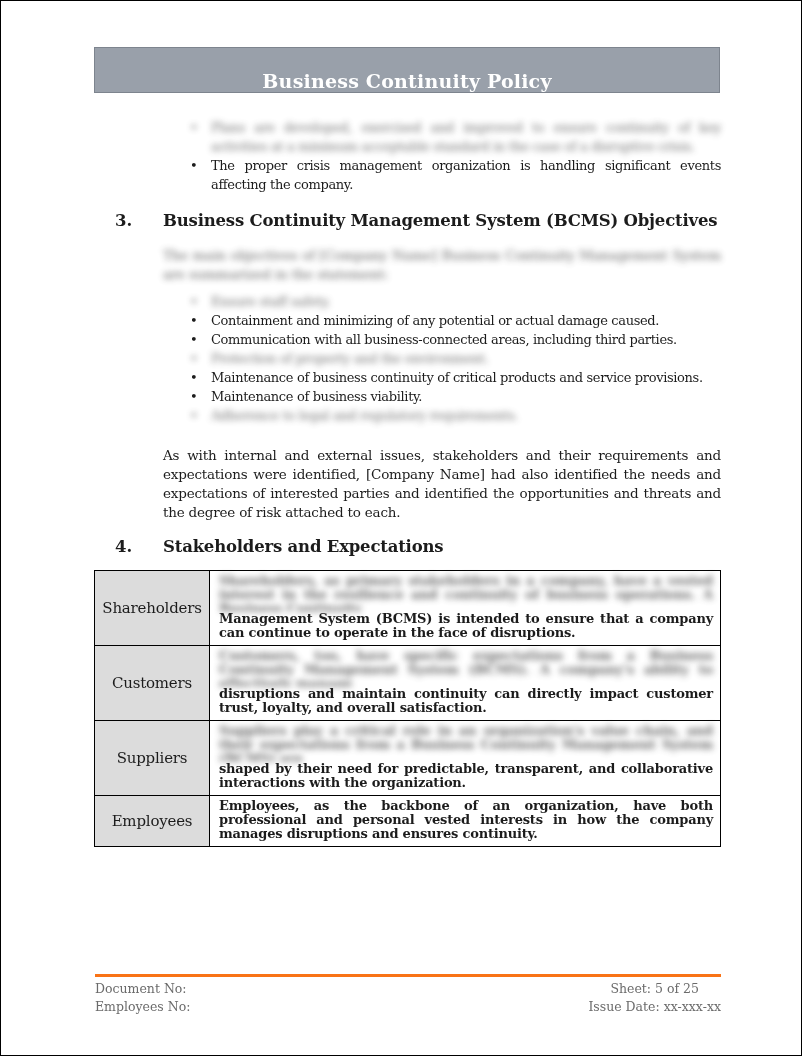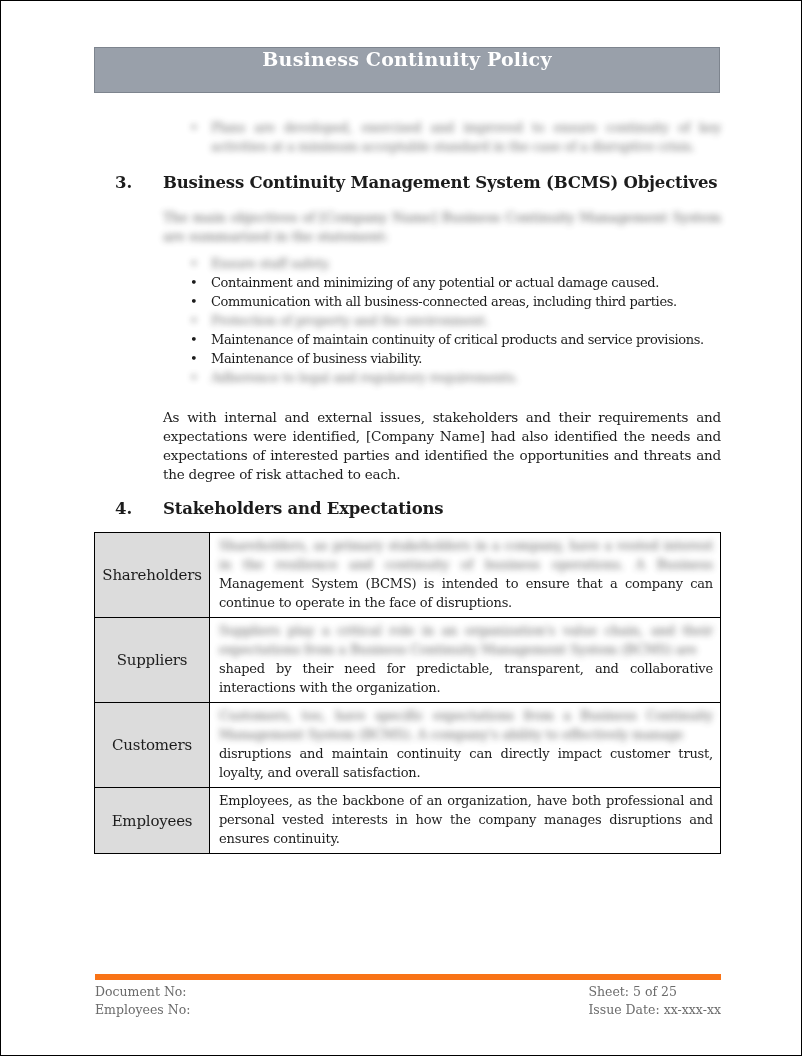--- a/index.html
+++ b/index.html
@@ -7,21 +7,21 @@
   body { width:802px; height:1056px; font-family:"DejaVu Serif","Liberation Serif",serif; }
   .page {
     position:relative; width:802px; height:1056px;
     background:#ffffff; border:1px solid #000000; overflow:hidden;
     color:#1c1c1c;
   }
   
   .banner {
     margin:46px 0 0 93px; width:626px; height:46px;
     background:#99A0AA; border:1px solid #7D848E;
-    display:flex; align-items:flex-start; justify-content:center;
+    display:flex; align-items:flex-end; justify-content:center;
   }
   .banner .title {
     color:#ffffff; font-weight:bold; font-size:19px; letter-spacing:0.2px;
   }
   
   ul.bullets { list-style:none; margin-left:189px; width:531px; }
   ul.bullets-top { margin-top:25px; }
   ul.bullets-s3  { margin-top:8px; }
   li.bullet-item { display:flex; font-size:13px; letter-spacing:-0.35px; line-height:19px; }
   li.bullet-item .marker { width:21px; flex:0 0 21px; }
@@ -45,48 +45,52 @@
   
   table.stakeholders {
     margin:12px 0 0 93px; width:627px; border-collapse:collapse;
   }
   table.stakeholders td { border:1px solid #000000; vertical-align:middle; }
   td.label-cell {
     width:115px; background:#DCDCDC; text-align:center;
     font-weight:normal; font-size:15px; letter-spacing:-0.2px;
   }
   td.content-cell { padding:3px 7px 5px 9px; }
-  .cell-text { font-size:13px; line-height:19px; letter-spacing:-0.2px; text-align:justify; }
+  .cell-text { font-size:13px; line-height:14px; letter-spacing:-0.2px; text-align:justify;font-weight:bold; }
   .cell-blur { max-height:38px; overflow:hidden; }
   .cell-blur:empty { display:none; }
   
   .footer {
     position:absolute; left:94px; top:973px; width:626px;
-    border-top:6px solid #f97316; color:#6b6b6b;
+    border-top:3px solid #f97316; color:#6b6b6b;
     font-size:12.5px; line-height:18px; padding-top:3px;
     display:flex; justify-content:space-between;
   }
-  .footer .fcol-right { text-align:left; }
+  .footer .fcol-right { text-align:center; }
 </style>
 </head>
 <body>
 
 <div class="page">
 
   <div class="banner">
     <span class="title">Business Continuity Policy</span>
   </div>
 
   <ul class="bullets bullets-top">
 
       <li class="bullet-item li-blur">
         <span class="marker"></span>
         <span class="btext">Plans are developed, exercised and improved to ensure continuity of key activities at a minimum acceptable standard in the case of a disruptive crisis.</span>
       </li>
 
+      <li class="bullet-item">
+        <span class="marker"></span>
+        <span class="btext">The proper crisis management organization is handling significant events affecting the company.</span>
+      </li>
 
 
   </ul>
 
   <div class="heading heading-3">
     <span class="hnum">3.</span>
     <span class="htext">Business Continuity Management System (BCMS) Objectives</span>
   </div>
 
   <p class="para para-blur blurred">The main objectives of [Company Name] Business Continuity Management System are summarized in the statement:</p>
@@ -108,21 +112,21 @@
         <span class="btext">Communication with all business-connected areas, including third parties.</span>
       </li>
 
       <li class="bullet-item li-blur">
         <span class="marker"></span>
         <span class="btext">Protection of property and the environment.</span>
       </li>
 
       <li class="bullet-item">
         <span class="marker"></span>
-        <span class="btext">Maintenance of maintain continuity of critical products and service provisions.</span>
+        <span class="btext">Maintenance of business continuity of critical products and service provisions.</span>
       </li>
 
 
       <li class="bullet-item">
         <span class="marker"></span>
         <span class="btext">Maintenance of business viability.</span>
       </li>
 
       <li class="bullet-item li-blur">
         <span class="marker"></span>
@@ -143,32 +147,32 @@
 
         <tr>
           <td class="label-cell">Shareholders</td>
           <td class="content-cell">
             <div class="cell-text cell-blur blurred">Shareholders, as primary stakeholders in a company, have a vested interest in the resilience and continuity of business operations. A Business Continuity</div>
             <div class="cell-text">Management System (BCMS) is intended to ensure that a company can continue to operate in the face of disruptions.</div>
           </td>
         </tr>
 
         <tr>
+          <td class="label-cell">Customers</td>
+          <td class="content-cell">
+            <div class="cell-text cell-blur blurred">Customers, too, have specific expectations from a Business Continuity Management System (BCMS). A company's ability to effectively manage</div>
+            <div class="cell-text">disruptions and maintain continuity can directly impact customer trust, loyalty, and overall satisfaction.</div>
+          </td>
+        </tr>
+
+        <tr>
           <td class="label-cell">Suppliers</td>
           <td class="content-cell">
             <div class="cell-text cell-blur blurred">Suppliers play a critical role in an organization's value chain, and their expectations from a Business Continuity Management System (BCMS) are</div>
             <div class="cell-text">shaped by their need for predictable, transparent, and collaborative interactions with the organization.</div>
-          </td>
-        </tr>
-
-        <tr>
-          <td class="label-cell">Customers</td>
-          <td class="content-cell">
-            <div class="cell-text cell-blur blurred">Customers, too, have specific expectations from a Business Continuity Management System (BCMS). A company's ability to effectively manage</div>
-            <div class="cell-text">disruptions and maintain continuity can directly impact customer trust, loyalty, and overall satisfaction.</div>
           </td>
         </tr>
 
         <tr>
           <td class="label-cell">Employees</td>
           <td class="content-cell">
 
             <div class="cell-text">Employees, as the backbone of an organization, have both professional and personal vested interests in how the company manages disruptions and ensures continuity.</div>
           </td>
         </tr>

